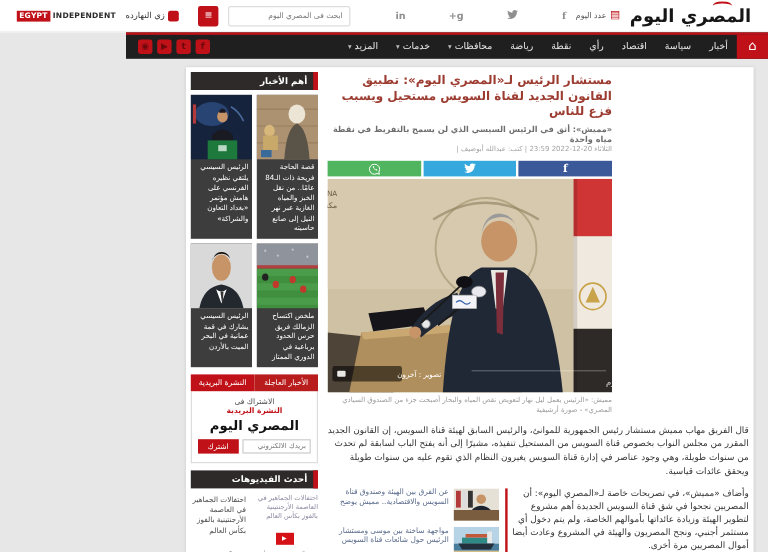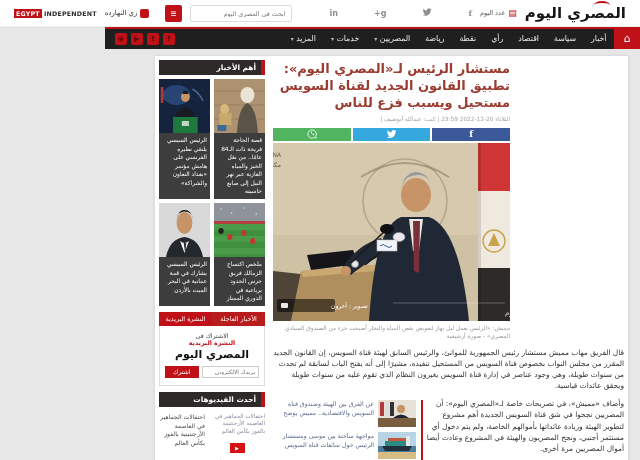--- a/index.html
+++ b/index.html
@@ -30,21 +30,21 @@
   .nitem{color:#e8e8e8;font-size:7.8px;padding:0 7.5px;line-height:20px;cursor:pointer;white-space:nowrap;}
   .caret{font-size:6px;color:#bbb;}
   .navsoc{display:flex;gap:4px;margin:0 10px;}
   .rsq{width:12px;height:12px;background:#c01118;border-radius:2px;color:#6d080d;font-size:7.5px;
     line-height:12px;text-align:center;font-weight:bold;cursor:pointer;}
   .card{margin:7px 12px 0 155px;background:#fff;display:flex;direction:rtl;gap:8px;
     padding:4px;height:398px;overflow:hidden;box-shadow:0 0 3px rgba(0,0,0,.12);}
   
   .article{flex:1;min-width:0;}
   .art-header{width:237px;margin-left:0;margin-right:auto;direction:rtl;}
-  .headline{font-size:13px;font-weight:bold;color:#9c3c31;line-height:1.3;margin:1px 0 4px;text-align:right;}
+  .headline{font-size:10px;font-weight:bold;color:#9c3c31;line-height:1.3;margin:1px 0 4px;text-align:right;}
   .subtitle{font-size:6.8px;color:#6e6e6e;font-weight:bold;margin:0 0 2px;text-align:right;}
   .byline{font-size:5.8px;color:#a2a2a2;margin:0 0 6px;text-align:right;}
   .share{display:flex;gap:2px;margin-bottom:2px;}
   .share button{flex:1;height:13px;border:none;color:#fff;cursor:pointer;display:flex;
     align-items:center;justify-content:center;padding:0;}
   .sh-fb{background:#3b5998;font-size:9px;font-weight:bold;font-family:"DejaVu Serif",serif;}
   .sh-tw{background:#35a8dd;}
   .sh-wa{background:#51b560;}
   .mainphoto{display:block;width:237px;height:178px;}
   .photocap{font-size:5.8px;color:#9a9a9a;margin:3px 0 7px;text-align:right;line-height:1.4;}
@@ -119,37 +119,38 @@
 </header>
 
 <nav class="mainnav">
   <div class="home">⌂</div>
   <div class="nitem"><span>أخبار</span></div>
   <div class="nitem"><span>سياسة</span></div>
   <div class="nitem"><span>اقتصاد</span></div>
   <div class="nitem"><span>رأي</span></div>
   <div class="nitem"><span>نقطة</span></div>
   <div class="nitem"><span>رياضة</span></div>
-  <div class="nitem"><span>المصريين</span> <span class="caret">▾</span></div>
+  <div class="nitem"><span>محافظات</span> <span class="caret">▾</span></div>
   <div class="nitem"><span>خدمات</span> <span class="caret">▾</span></div>
   <div class="nitem"><span>المزيد</span> <span class="caret">▾</span></div>
   <div class="spacer"></div>
   <div class="navsoc">
     <div class="rsq">f</div>
     <div class="rsq">t</div>
     <div class="rsq">▶</div>
     <div class="rsq">◉</div>
   </div>
 </nav>
 
 <div class="card">
 
   <main class="article">
     <div class="art-header">
       <h1 class="headline">مستشار الرئيس لـ«المصري اليوم»: تطبيق القانون الجديد لقناة السويس مستحيل ويسبب فزع للناس</h1>
+      <div class="subtitle">«مميش»: أثق في الرئيس السيسي الذي لن يسمح بالتفريط في نقطة مياه واحدة</div>
       <div class="byline">الثلاثاء 20-12-2022 23:59 | كتب: عبدالله أبوضيف |</div>
       <div class="share">
         <button class="sh-fb">f</button>
         <button class="sh-tw">
           <svg width="11" height="9" viewBox="0 0 12 10">
               <path fill="#fff" d="M11.5.9c-.4.2-.8.4-1.3.4.5-.3.8-.7 1-1.2-.4.3-.9.5-1.4.6C9.4.2 8.8 0 8.2 0 7 0 6 1 6 2.2c0 .2 0 .3.1.5C4.2 2.6 2.6 1.8 1.5.4c-.2.3-.3.7-.3 1.1 0 .8.4 1.5 1 1.9-.4 0-.7-.1-1-.3 0 1.1.8 2 1.8 2.2-.2.1-.4.1-.6.1H2c.3.9 1.1 1.5 2.1 1.5C3.3 7.6 2.3 8 1.2 8H.6c1 .6 2.2 1 3.4 1 4.1 0 6.4-3.4 6.4-6.4v-.3c.4-.3.8-.7 1.1-1.4z"></path>
             </svg>
         </button>
         <button class="sh-wa">
           <svg width="10" height="10" viewBox="0 0 12 12">

